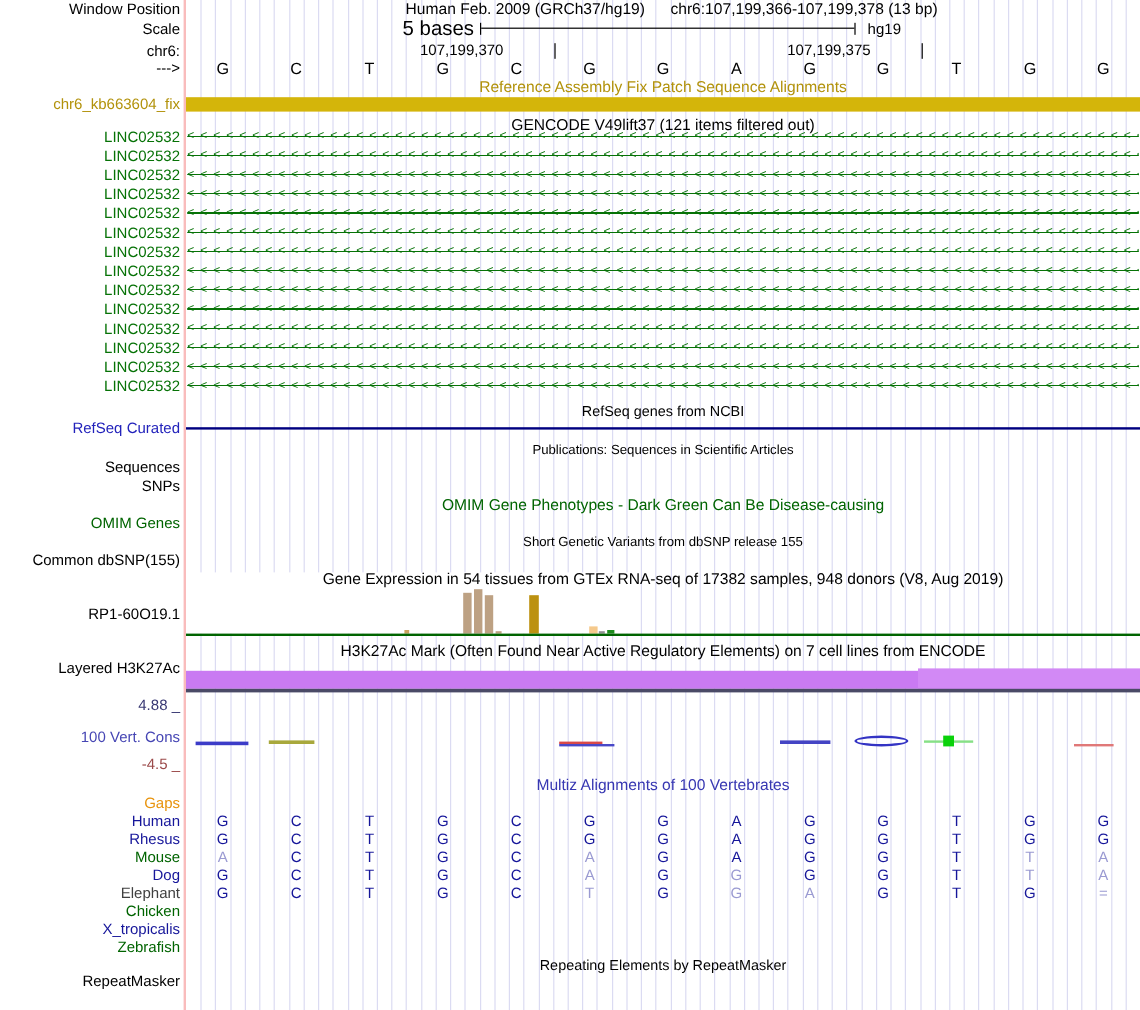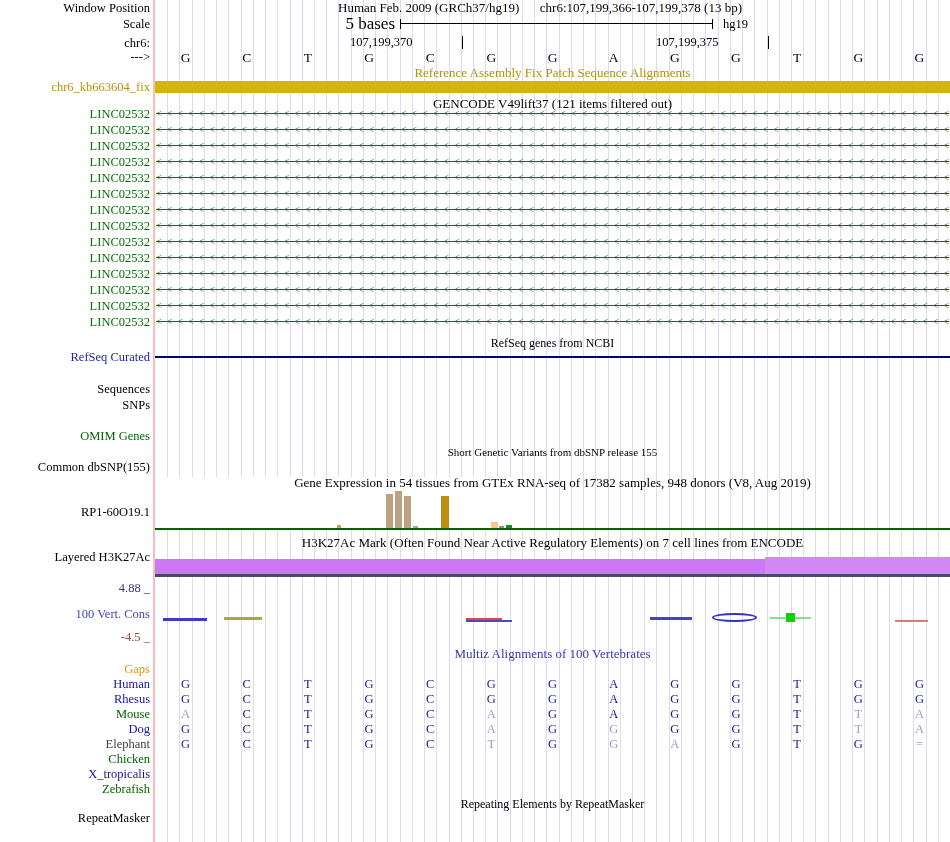--- a/index.html
+++ b/index.html
@@ -1,17 +1,17 @@
 <!DOCTYPE html>
 <html><head>
 <meta charset="utf-8">
 <style>
   html,body{margin:0;padding:0;background:#fff;}
   #browser{position:relative;width:950px;height:842px;background:#fff;overflow:hidden;
-           font-family:Liberation Serif, serif;color:#000;}
+           font-family:Liberation Sans, sans-serif;color:#000;}
   .abs{position:absolute;}
   .lbl{position:absolute;left:0;width:150px;text-align:right;font-size:12.5px;line-height:14px;white-space:nowrap;}
   .title{position:absolute;left:155px;width:795px;text-align:center;font-size:13px;line-height:14px;white-space:nowrap;}
   .title.small{font-size:11px;}
   .cells{position:absolute;left:155px;width:795px;display:flex;}
   .cells>div{flex:1;text-align:center;}
   .gridline{position:absolute;top:0;height:842px;width:1px;background:#dbdbf2;}
   .generow{position:absolute;left:156px;width:793px;height:12px;line-height:12px;overflow:hidden;
            white-space:nowrap;font-size:10px;letter-spacing:5px;color:#067206;
            background:linear-gradient(to bottom,transparent 5px,#067206 5px,#067206 6px,transparent 6px);}
@@ -163,23 +163,25 @@
       <div class="lbl" style="top: 299.1px; color: rgb(6, 114, 6);">LINC02532</div>
       <div class="generow" style="top: 300.1px;">&lt;&lt;&lt;&lt;&lt;&lt;&lt;&lt;&lt;&lt;&lt;&lt;&lt;&lt;&lt;&lt;&lt;&lt;&lt;&lt;&lt;&lt;&lt;&lt;&lt;&lt;&lt;&lt;&lt;&lt;&lt;&lt;&lt;&lt;&lt;&lt;&lt;&lt;&lt;&lt;&lt;&lt;&lt;&lt;&lt;&lt;&lt;&lt;&lt;&lt;&lt;&lt;&lt;&lt;&lt;&lt;&lt;&lt;&lt;&lt;&lt;&lt;&lt;&lt;&lt;&lt;&lt;&lt;&lt;&lt;&lt;&lt;&lt;&lt;&lt;&lt;&lt;&lt;&lt;&lt;&lt;&lt;&lt;&lt;&lt;&lt;&lt;&lt;&lt;&lt;&lt;&lt;&lt;&lt;&lt;</div>
       <div class="lbl" style="top: 315.15px; color: rgb(6, 114, 6);">LINC02532</div>
       <div class="generow" style="top: 316.15px;">&lt;&lt;&lt;&lt;&lt;&lt;&lt;&lt;&lt;&lt;&lt;&lt;&lt;&lt;&lt;&lt;&lt;&lt;&lt;&lt;&lt;&lt;&lt;&lt;&lt;&lt;&lt;&lt;&lt;&lt;&lt;&lt;&lt;&lt;&lt;&lt;&lt;&lt;&lt;&lt;&lt;&lt;&lt;&lt;&lt;&lt;&lt;&lt;&lt;&lt;&lt;&lt;&lt;&lt;&lt;&lt;&lt;&lt;&lt;&lt;&lt;&lt;&lt;&lt;&lt;&lt;&lt;&lt;&lt;&lt;&lt;&lt;&lt;&lt;&lt;&lt;&lt;&lt;&lt;&lt;&lt;&lt;&lt;&lt;&lt;&lt;&lt;&lt;&lt;&lt;&lt;&lt;&lt;&lt;&lt;</div>
     </div>
 
   <div class="title" style="top:336px;font-size:12px;">RefSeq genes from NCBI</div>
   <div class="abs" style="left:155px;top:356px;width:795px;height:1.5px;background:#000080;"></div>
   <div class="lbl" style="top:350px;color:#2222bb;">RefSeq Curated</div>
 
+  <div class="title small" style="top:368px;">Publications: Sequences in Scientific Articles</div>
   <div class="lbl" style="top:382px;">Sequences</div>
   <div class="lbl" style="top:398px;">SNPs</div>
 
+  <div class="title" style="top:414px;color:#006400;">OMIM Gene Phenotypes - Dark Green Can Be Disease-causing</div>
   <div class="lbl" style="top:429px;color:#006400;">OMIM Genes</div>
 
   <div class="title small" style="top:445px;">Short Genetic Variants from dbSNP release 155</div>
   <div class="lbl" style="top:460px;">Common dbSNP(155)</div>
 
   <div class="abs" style="left:155px;top:477px;width:378px;height:51px;background:#fff;"></div>
   <div class="title" style="top:476px;">Gene Expression in 54 tissues from GTEx RNA-seq of 17382 samples, 948 donors (V8, Aug 2019)</div>
   <div id="gtex-bars">
       <div class="bar" style="left: 337px; width: 4px; top: 525px; height: 3px; background: rgb(201, 162, 95);"></div>
       <div class="bar" style="left: 386px; width: 7px; top: 494px; height: 34px; background: rgb(189, 161, 131);"></div>

